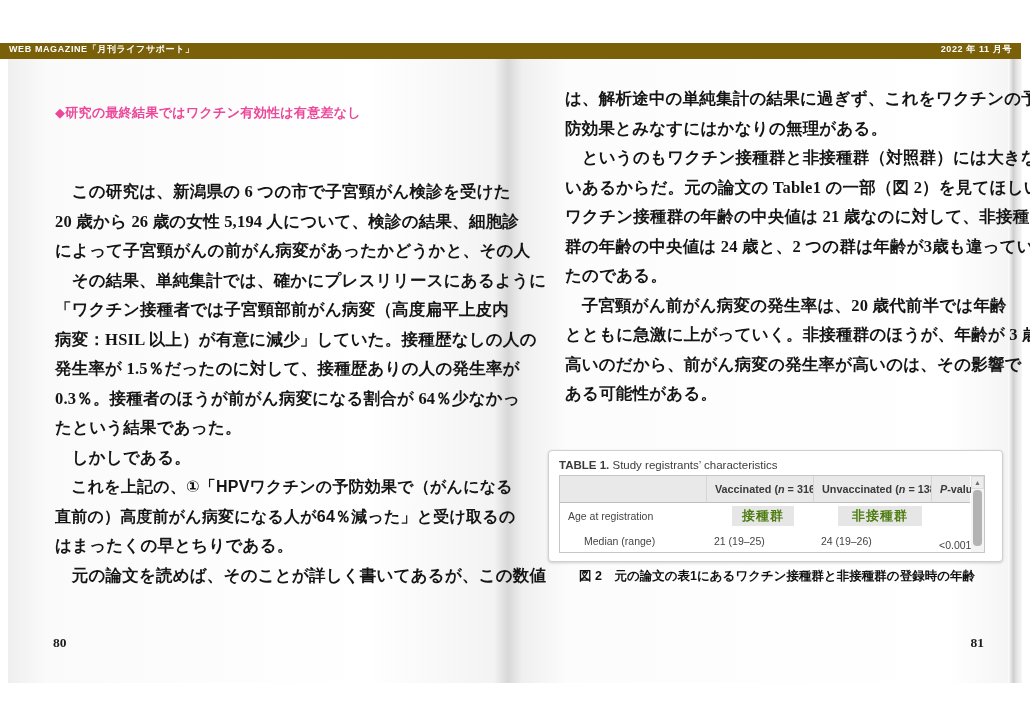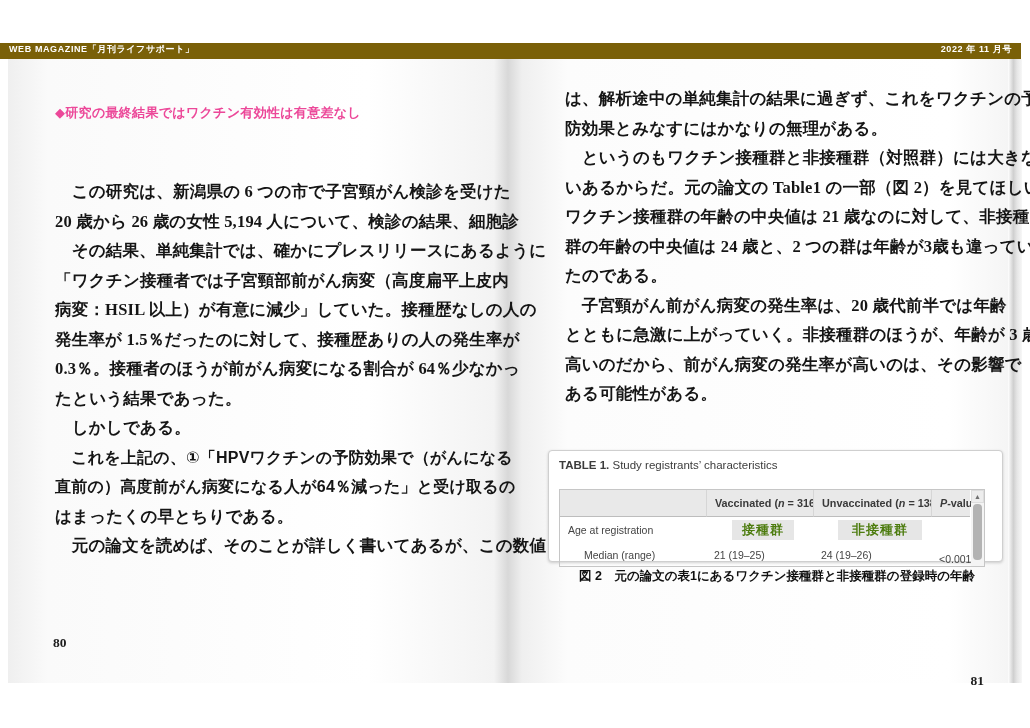--- a/index.html
+++ b/index.html
@@ -27,27 +27,27 @@
   .body-left{position:absolute;left:55px;top:177px;width:412px;}
   .body-right{position:absolute;left:565px;top:84px;width:424px;}
   .bline{height:29.5px;line-height:29.5px;white-space:nowrap;
          font-family:"Liberation Serif","DejaVu Serif",serif;font-weight:bold;
          font-size:16.5px;color:#151515;letter-spacing:0.2px;}
   .bline.gothic{font-family:"Liberation Sans","DejaVu Sans",sans-serif;font-size:16px;}
 
   .pagenum{position:absolute;font-family:"Liberation Serif","DejaVu Serif",serif;
            font-weight:bold;font-size:13.5px;color:#1d1d1d;}
   .pn-left{left:53px;top:635px;}
-  .pn-right{left:940px;top:635px;width:44px;text-align:right;margin-top:38px;}
+  .pn-right{left:940px;top:635px;width:44px;text-align:right;}
 
   
   .figure{position:absolute;left:548px;top:450px;width:455px;height:112px;background:#ffffff;
           border:1px solid #cfcfcf;border-radius:4px;box-shadow:0 1px 3px rgba(0,0,0,0.18);
           box-sizing:border-box;padding:8px 10px;}
-  .fig-title{font-size:11.5px;color:#3c3c3c;margin-bottom:18px;white-space:nowrap;}
+  .fig-title{font-size:11.5px;color:#3c3c3c;margin-bottom:4px;white-space:nowrap;}
   .fig-title .tl{font-weight:bold;}
   .tbl-wrap{position:relative;width:426px;height:78px;border:1px solid #c6c6c6;box-sizing:border-box;}
   .tbl{display:grid;grid-template-columns:146px 107px 118px 39px;width:410px;
        color:#3a3a3a;}
   .hcell{background:#e9e9e9;height:27px;line-height:27px;font-size:10.8px;font-weight:bold;
          padding-left:8px;box-sizing:border-box;white-space:nowrap;border-bottom:1px solid #bdbdbd;}
   .hcell.sep{border-left:1px solid #d6d6d6;}
   .rcell{height:26px;line-height:26px;font-size:10.5px;padding-left:8px;box-sizing:border-box;
          white-space:nowrap;color:#444444;}
   .rcell.indent{padding-left:24px;}
@@ -77,20 +77,21 @@
   </div>
 
   <div class="book"></div>
   <div class="edge-strip"></div>
 
   <div class="heading">◆研究の最終結果ではワクチン有効性は有意差なし</div>
 
   <div class="body-left">
     <div class="bline">　この研究は、新潟県の 6 つの市で子宮頸がん検診を受けた</div>
     <div class="bline">20 歳から 26 歳の女性 5,194 人について、検診の結果、細胞診</div>
+    <div class="bline">によって子宮頸がんの前がん病変があったかどうかと、その人</div>
     <div class="bline">　その結果、単純集計では、確かにプレスリリースにあるように</div>
     <div class="bline">「ワクチン接種者では子宮頸部前がん病変（高度扁平上皮内</div>
     <div class="bline">病変：HSIL 以上）が有意に減少」していた。接種歴なしの人の</div>
     <div class="bline">発生率が 1.5％だったのに対して、接種歴ありの人の発生率が</div>
     <div class="bline">0.3％。接種者のほうが前がん病変になる割合が 64％少なかっ</div>
     <div class="bline">たという結果であった。</div>
     <div class="bline">　しかしである。</div>
     <div class="bline gothic">　これを上記の、①「HPVワクチンの予防効果で（がんになる</div>
     <div class="bline gothic">直前の）高度前がん病変になる人が64％減った」と受け取るの</div>
     <div class="bline">はまったくの早とちりである。</div>

